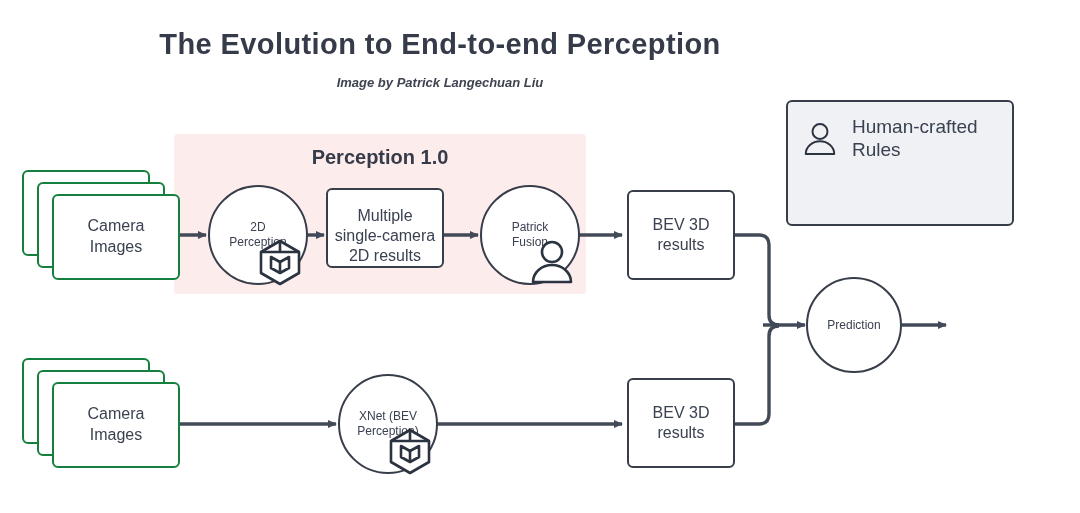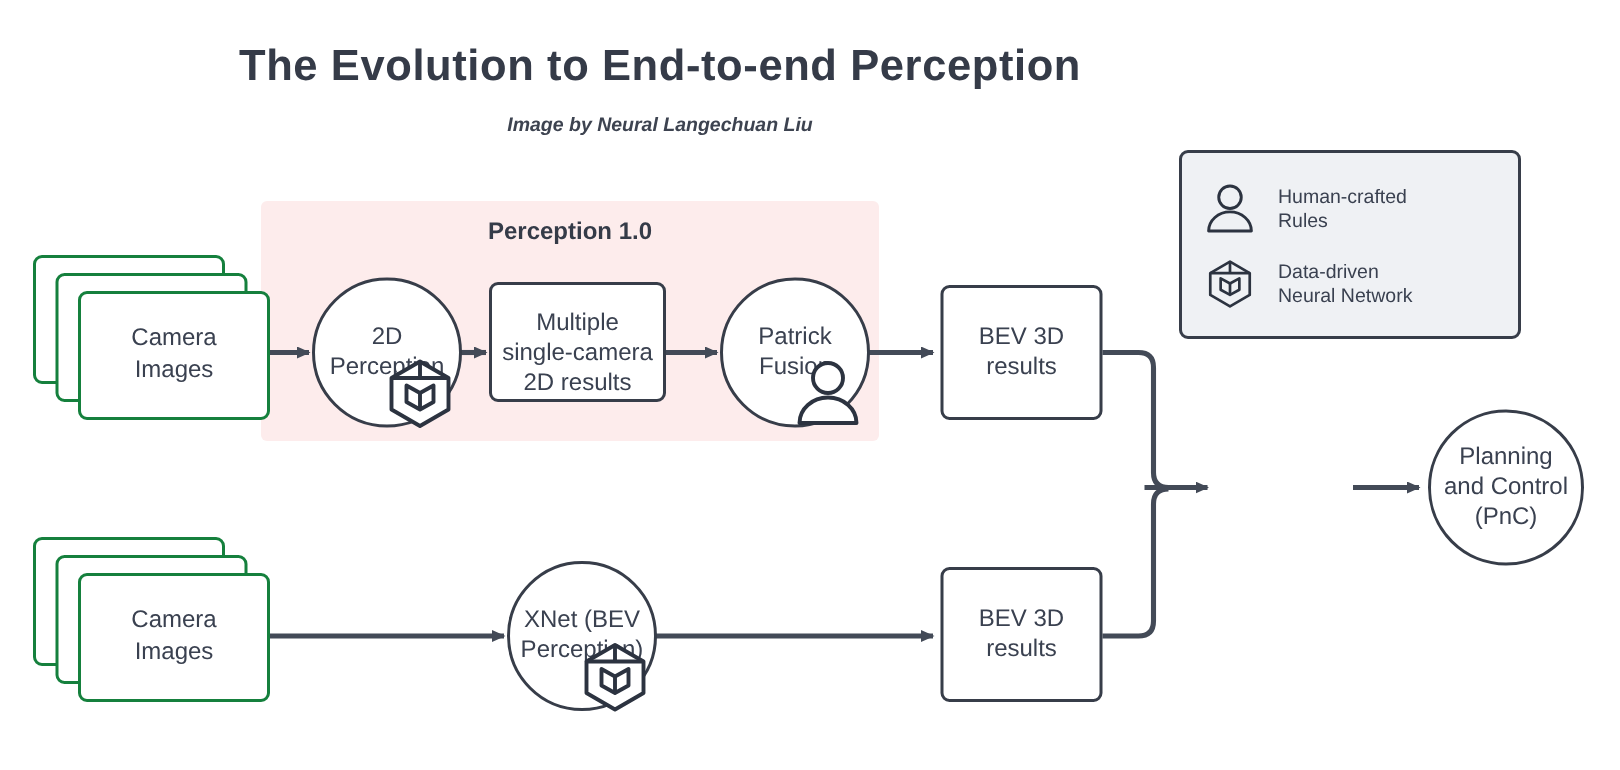--- a/index.html
+++ b/index.html
@@ -47,21 +47,21 @@
     background: #fdecec;
   }
   #group-p2 {
     left: 174px; top: 322px; width: 412px; height: 164px;
     background: #e5f8e5;
   }
   .group-title {
     position: absolute;
     left: 0; top: 12px; width: 100%;
     text-align: center;
-    font-size: 16px;
+    font-size: 20px;
     font-weight: bold;
     color: #353b48;
   }
 
   
   .nodebox {
     background: #ffffff;
     border: 2px solid #373d49;
     border-radius: 6px;
     box-sizing: border-box;
@@ -75,21 +75,21 @@
   }
   .circle {
     background: #ffffff;
     border: 2px solid #373d49;
     border-radius: 50%;
     box-sizing: border-box;
     display: flex;
     align-items: center;
     justify-content: center;
     text-align: center;
-    font-size: 16px;
+    font-size: 12px;
     line-height: 1.25;
     color: #3a4150;
   }
 
   
   .card-stack { width: 160px; height: 110px; }
   .card-stack .card {
     position: absolute;
     width: 128px; height: 86px;
     background: #ffffff;
@@ -114,39 +114,39 @@
     box-sizing: border-box;
     padding: 12px 14px;
   }
   .legend-row {
     display: flex;
     align-items: center;
     gap: 14px;
     height: 50px;
   }
   .legend-label {
-    font-size: 13px;
+    font-size: 19px;
     line-height: 1.2;
     color: #3a4150;
   }
   .legend-icon { flex: 0 0 auto; width: 36px; height: 38px; }
 
   
   #edges { left: 0; top: 0; width: 1080px; height: 513px; }
 
   
   .badge { position: absolute; }
 </style>
 </head>
 <body>
 
 <div id="canvas">
 
   <div class="abs" id="title">The Evolution to End-to-end Perception</div>
-  <div class="abs" id="subtitle">Image by Neural Langechuan Liu</div>
+  <div class="abs" id="subtitle">Image by Patrick Langechuan Liu</div>
 
   <div class="abs group-panel" id="group-p1">
     <div class="group-title">Perception 1.0</div>
   </div>
 
   <svg class="abs" id="edges" viewBox="0 0 1080 513" xmlns="http://www.w3.org/2000/svg">
     <defs>
       <marker id="arrow" markerWidth="9" markerHeight="8" refX="8" refY="4" orient="auto" markerUnits="userSpaceOnUse">
         <path d="M0,0 L9,4 L0,8 z" fill="#434a57"></path>
       </marker>
@@ -255,51 +255,33 @@
     </div>
   </div>
 
   <div class="abs nodebox" style="left:627px; top:378px; width:108px; height:90px;">
     <div>
       <div>BEV 3D</div>
       <div>results</div>
     </div>
   </div>
 
-
-  <div class="abs circle" style="left:952px; top:273px; width:104px; height:104px;">
-    <div>
-      <div>Planning</div>
-      <div>and Control</div>
-      <div>(PnC)</div>
-    </div>
-  </div>
+  <div class="abs circle" style="left:806px; top:277px; width:96px; height:96px;">
+    <div>Prediction</div>
+  </div>
+
 
   <div class="abs" id="legend">
     <div class="legend-row">
       <svg class="legend-icon" viewBox="0 0 48 44" xmlns="http://www.w3.org/2000/svg">
         <g fill="none" stroke="#2c3340" stroke-width="2.6">
           <circle cx="24" cy="12" r="10"></circle>
           <path d="M5 42 a19 17 0 0 1 38 0 z" stroke-linejoin="round"></path>
         </g>
       </svg>
       <div class="legend-label">
         <div>Human-crafted</div>
         <div>Rules</div>
       </div>
     </div>
-    <div class="legend-row">
-      <svg class="legend-icon" viewBox="0 0 52 52" xmlns="http://www.w3.org/2000/svg">
-        <g fill="none" stroke="#2c3340" stroke-width="2.6" stroke-linejoin="round">
-          <path d="M26 5 L45 16 L45 37 L26 48 L7 37 L7 16 Z"></path>
-          <path d="M26 5 L26 16 M26 16 L7 16 M26 16 L45 16"></path>
-          <path d="M17 21 L26 26 L35 21 L35 32 L26 37 L17 32 Z"></path>
-          <path d="M26 26 L26 37"></path>
-        </g>
-      </svg>
-      <div class="legend-label">
-        <div>Data-driven</div>
-        <div>Neural Network</div>
-      </div>
-    </div>
   </div>
 
 </div>
 
 </body></html>

